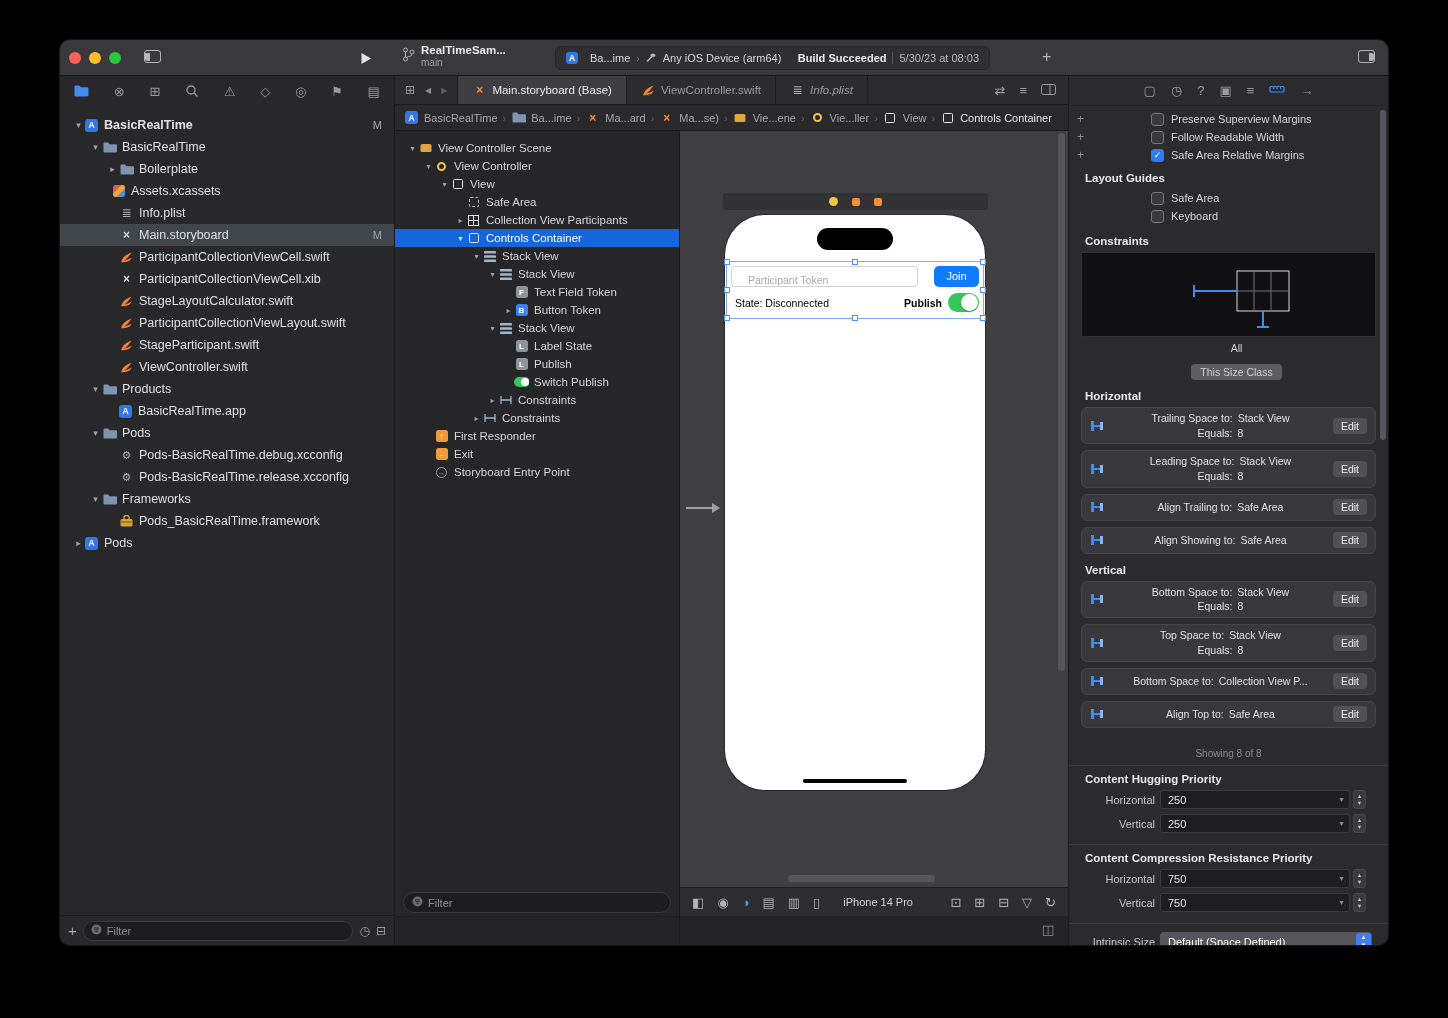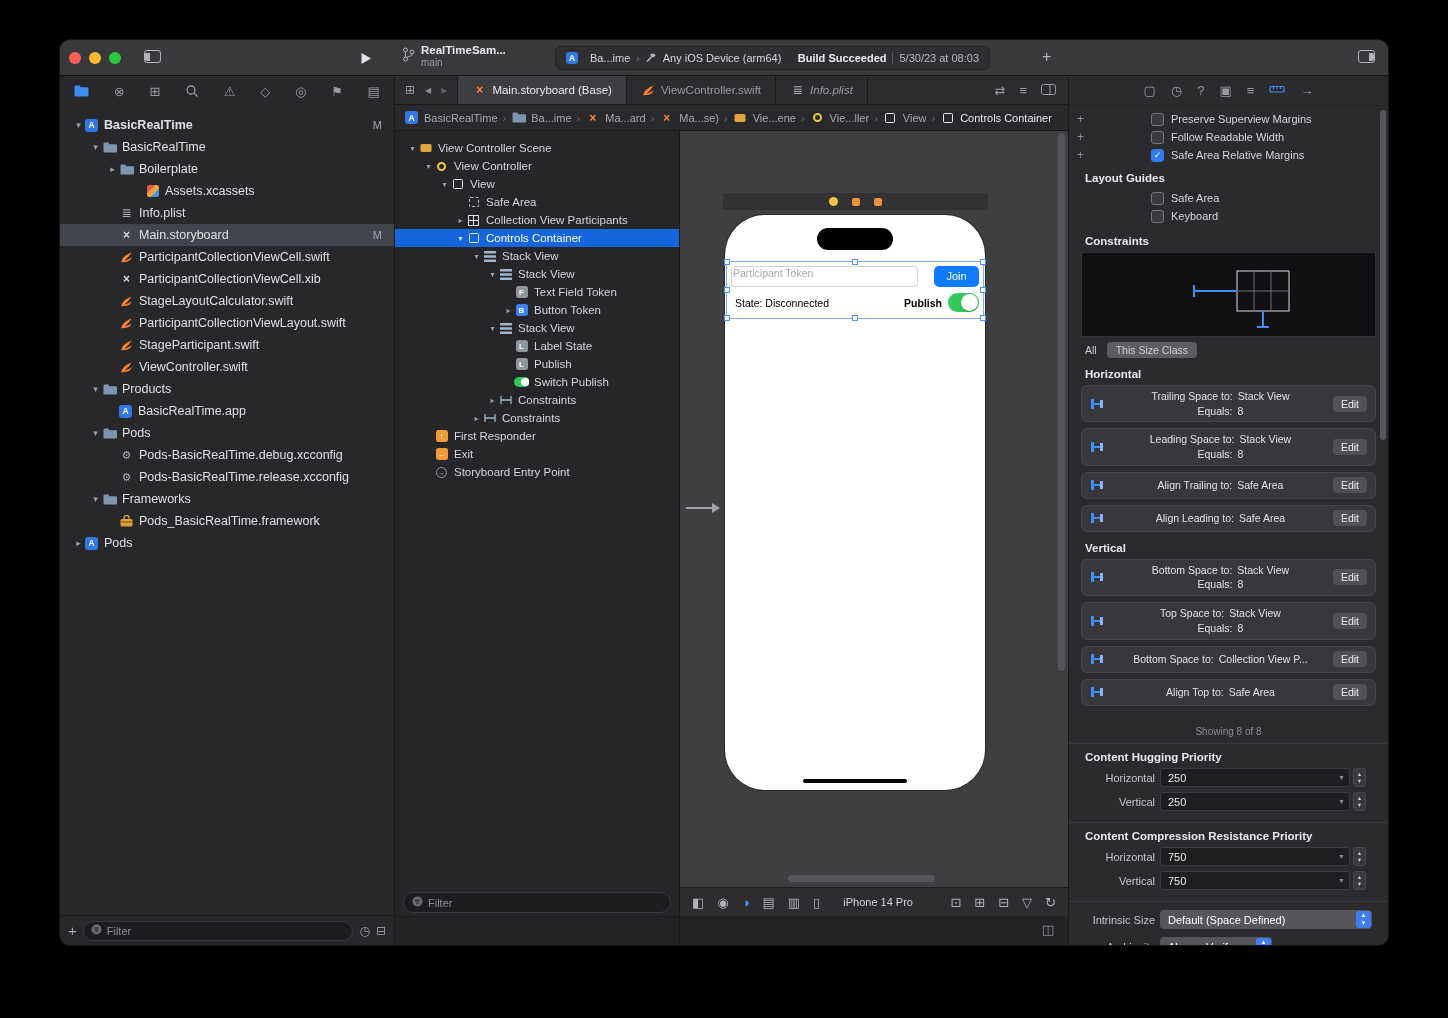--- a/index.html
+++ b/index.html
@@ -68,21 +68,21 @@
 
 
 .canvas-pane{flex:1;background:#3f3f42;position:relative;overflow:hidden;}
 .scene-dock{position:absolute;left:43px;top:62px;width:265px;height:17px;background:#323235;border-radius:3px;display:flex;align-items:center;justify-content:center;gap:14px;}
 .dock-vc{width:9px;height:9px;border-radius:50%;background:#f2c344;}
 .dock-sq{width:8px;height:8px;border-radius:2px;background:#ef9138;}
 .phone{position:absolute;left:45px;top:84px;width:260px;height:575px;background:#fff;border-radius:40px;box-shadow:0 0 0 1px rgba(0,0,0,.35);}
 .island{position:absolute;left:50%;top:13px;width:76px;height:22px;margin-left:-38px;background:#000;border-radius:11px;}
 .controls-container{position:absolute;left:2px;right:2px;top:47px;height:56px;box-shadow:0 0 0 1px #76aef8;background:#fff;}
 .row1{display:flex;align-items:center;height:27px;padding:3px 4px 2px;}
-.token-field{flex:1;height:21px;border:1px solid #d2d2d6;border-radius:4px;display:flex;align-items:flex-start;padding-left:1px;margin-right:16px;color:#a8a8ad;font-size:10.5px;background:#fff;}
+.token-field{flex:1;height:21px;border:1px solid #d2d2d6;border-radius:4px;display:flex;align-items:flex-end;padding-left:16px;margin-right:16px;color:#a8a8ad;font-size:10.5px;background:#fff;}
 .join-btn{width:45px;height:21px;background:#0f7bff;border-radius:5px;color:#fff;font-size:11px;display:flex;align-items:center;justify-content:center;}
 .row2{display:flex;align-items:center;height:27px;padding:0 4px 0 8px;color:#000;}
 .state-label{font-size:10.5px;color:#000;}
 .publish-label{margin-left:auto;font-size:10.5px;font-weight:bold;margin-right:6px;color:#000;}
 .switch{width:31px;height:19px;border-radius:10px;background:#34c759;position:relative;}
 .knob{position:absolute;right:1px;top:1px;width:17px;height:17px;border-radius:50%;background:#fff;box-shadow:0 1px 2px rgba(0,0,0,.3);}
 .handle{position:absolute;width:6px;height:6px;background:#fff;border:1px solid #4a90f5;}
 .home-bar{position:absolute;left:50%;bottom:7px;width:104px;height:4px;margin-left:-52px;border-radius:2px;background:#000;}
 .entry-arrow{position:absolute;left:6px;top:369px;}
 .v-scroll{position:absolute;right:3px;top:2px;width:7px;height:538px;background:#5a5a5e;border-radius:4px;opacity:.85;}
@@ -100,21 +100,21 @@
 .insp-scroll{position:absolute;right:2px;top:34px;width:6px;height:330px;background:#56565a;border-radius:3px;}
 .insp-row{display:flex;align-items:center;height:18px;padding-left:8px;font-size:11px;color:#d5d6da;}
 .plus{width:14px;color:#8a8b90;font-size:12px;}
 .cbx{width:13px;height:13px;border-radius:3px;border:1px solid #77777d;background:#3a3a3e;flex:none;display:flex;align-items:center;justify-content:center;font-size:9px;color:#fff;}
 .cbx.checked{background:#2f7bf6;border-color:#2f7bf6;}
 .ml-cb{margin-left:60px;}
 .ml-cb2{margin-left:74px;}
 .cb-label{margin-left:7px;}
 .sec-h{font-size:11.5px;font-weight:bold;color:#e8e9ec;margin:10px 0 5px 16px;}
 .diagram{margin:2px 12px 0;height:85px;background:#101013;border:1px solid #323236;position:relative;}
-.scope-row{display:flex;align-items:center;gap:10px;margin:5px 0 0 16px;font-size:10.5px;color:#cfd0d4;}
+.scope-row{display:flex;align-items:center;gap:10px;margin:5px 0 0 16px;font-size:10.5px;color:#cfd0d4;flex-direction:column;}
 .scope-sel{background:#5c5c62;border-radius:4px;padding:2px 9px;}
 .c-row{background:#38383c;border:1px solid #454549;border-radius:6px;margin:0 12px 6px;display:flex;align-items:center;padding:3px 8px;color:#e2e3e6;font-size:10.5px;min-height:32px;}
 .c-row.one{min-height:27px;}
 .c-ic{flex:none;margin-right:4px;display:inline-flex;}
 .ctext{flex:1;text-align:center;line-height:1.4;}
 .cline{display:block;}
 .cline .tgt{margin-left:5px;}
 .c-edit{background:#505055;border-radius:4px;padding:2px 8px;font-size:10.5px;color:#eceded;}
 .showing{text-align:center;font-size:10px;color:#8c8d92;margin:20px 0 6px;}
 .sep-line{border-top:1px solid #3a3a3e;margin:6px 0 0;}
@@ -230,21 +230,21 @@
         </div>
         <div class="nav-row" style="padding-left:46px">
           <span class="disc">▸</span>
           <span class="ic">
             <svg width="14" height="11" viewBox="0 0 14 11">
               <path d="M0.5 1.8C0.5 1.1 1 .6 1.7.6h3.4l1.4 1.6h6.3c.7 0 1.2.5 1.2 1.2v6c0 .7-.5 1.2-1.2 1.2H1.7C1 10.6.5 10.1.5 9.4z" fill="#7e95af"></path>
             </svg>
           </span>
           <span class="nav-label">Boilerplate</span>
         </div>
-        <div class="nav-row" style="padding-left:72px">
+        <div class="nav-row" style="padding-left:38px">
           <span class="disc"></span>
           <span class="ic">
             <span class="ic-assets"></span>
           </span>
           <span class="nav-label">Assets.xcassets</span>
         </div>
         <div class="nav-row" style="padding-left:46px">
           <span class="disc"></span>
           <span class="ic">
             <span class="ic-plist">≣</span>
@@ -831,21 +831,21 @@
         </div>
         <div class="c-row one">
           <span class="c-ic">
             <svg width="14" height="14">
               <rect x="1" y="2" width="3" height="10" fill="#3f8cf3"></rect>
               <rect x="4" y="6" width="6" height="2" fill="#3f8cf3"></rect>
               <rect x="10" y="3" width="3" height="8" fill="#8ab4f8"></rect>
             </svg>
           </span>
           <span class="ctext">
-            <span class="cline"><span>Align Leading to:</span><span class="tgt">Safe Area</span></span>
+            <span class="cline"><span>Align Showing to:</span><span class="tgt">Safe Area</span></span>
           </span>
           <span class="c-edit">Edit</span>
         </div>
         <div class="sec-h">Vertical</div>
         <div class="c-row">
           <span class="c-ic">
             <svg width="14" height="14">
               <rect x="1" y="2" width="3" height="10" fill="#3f8cf3"></rect>
               <rect x="4" y="6" width="6" height="2" fill="#3f8cf3"></rect>
               <rect x="10" y="3" width="3" height="8" fill="#8ab4f8"></rect>

